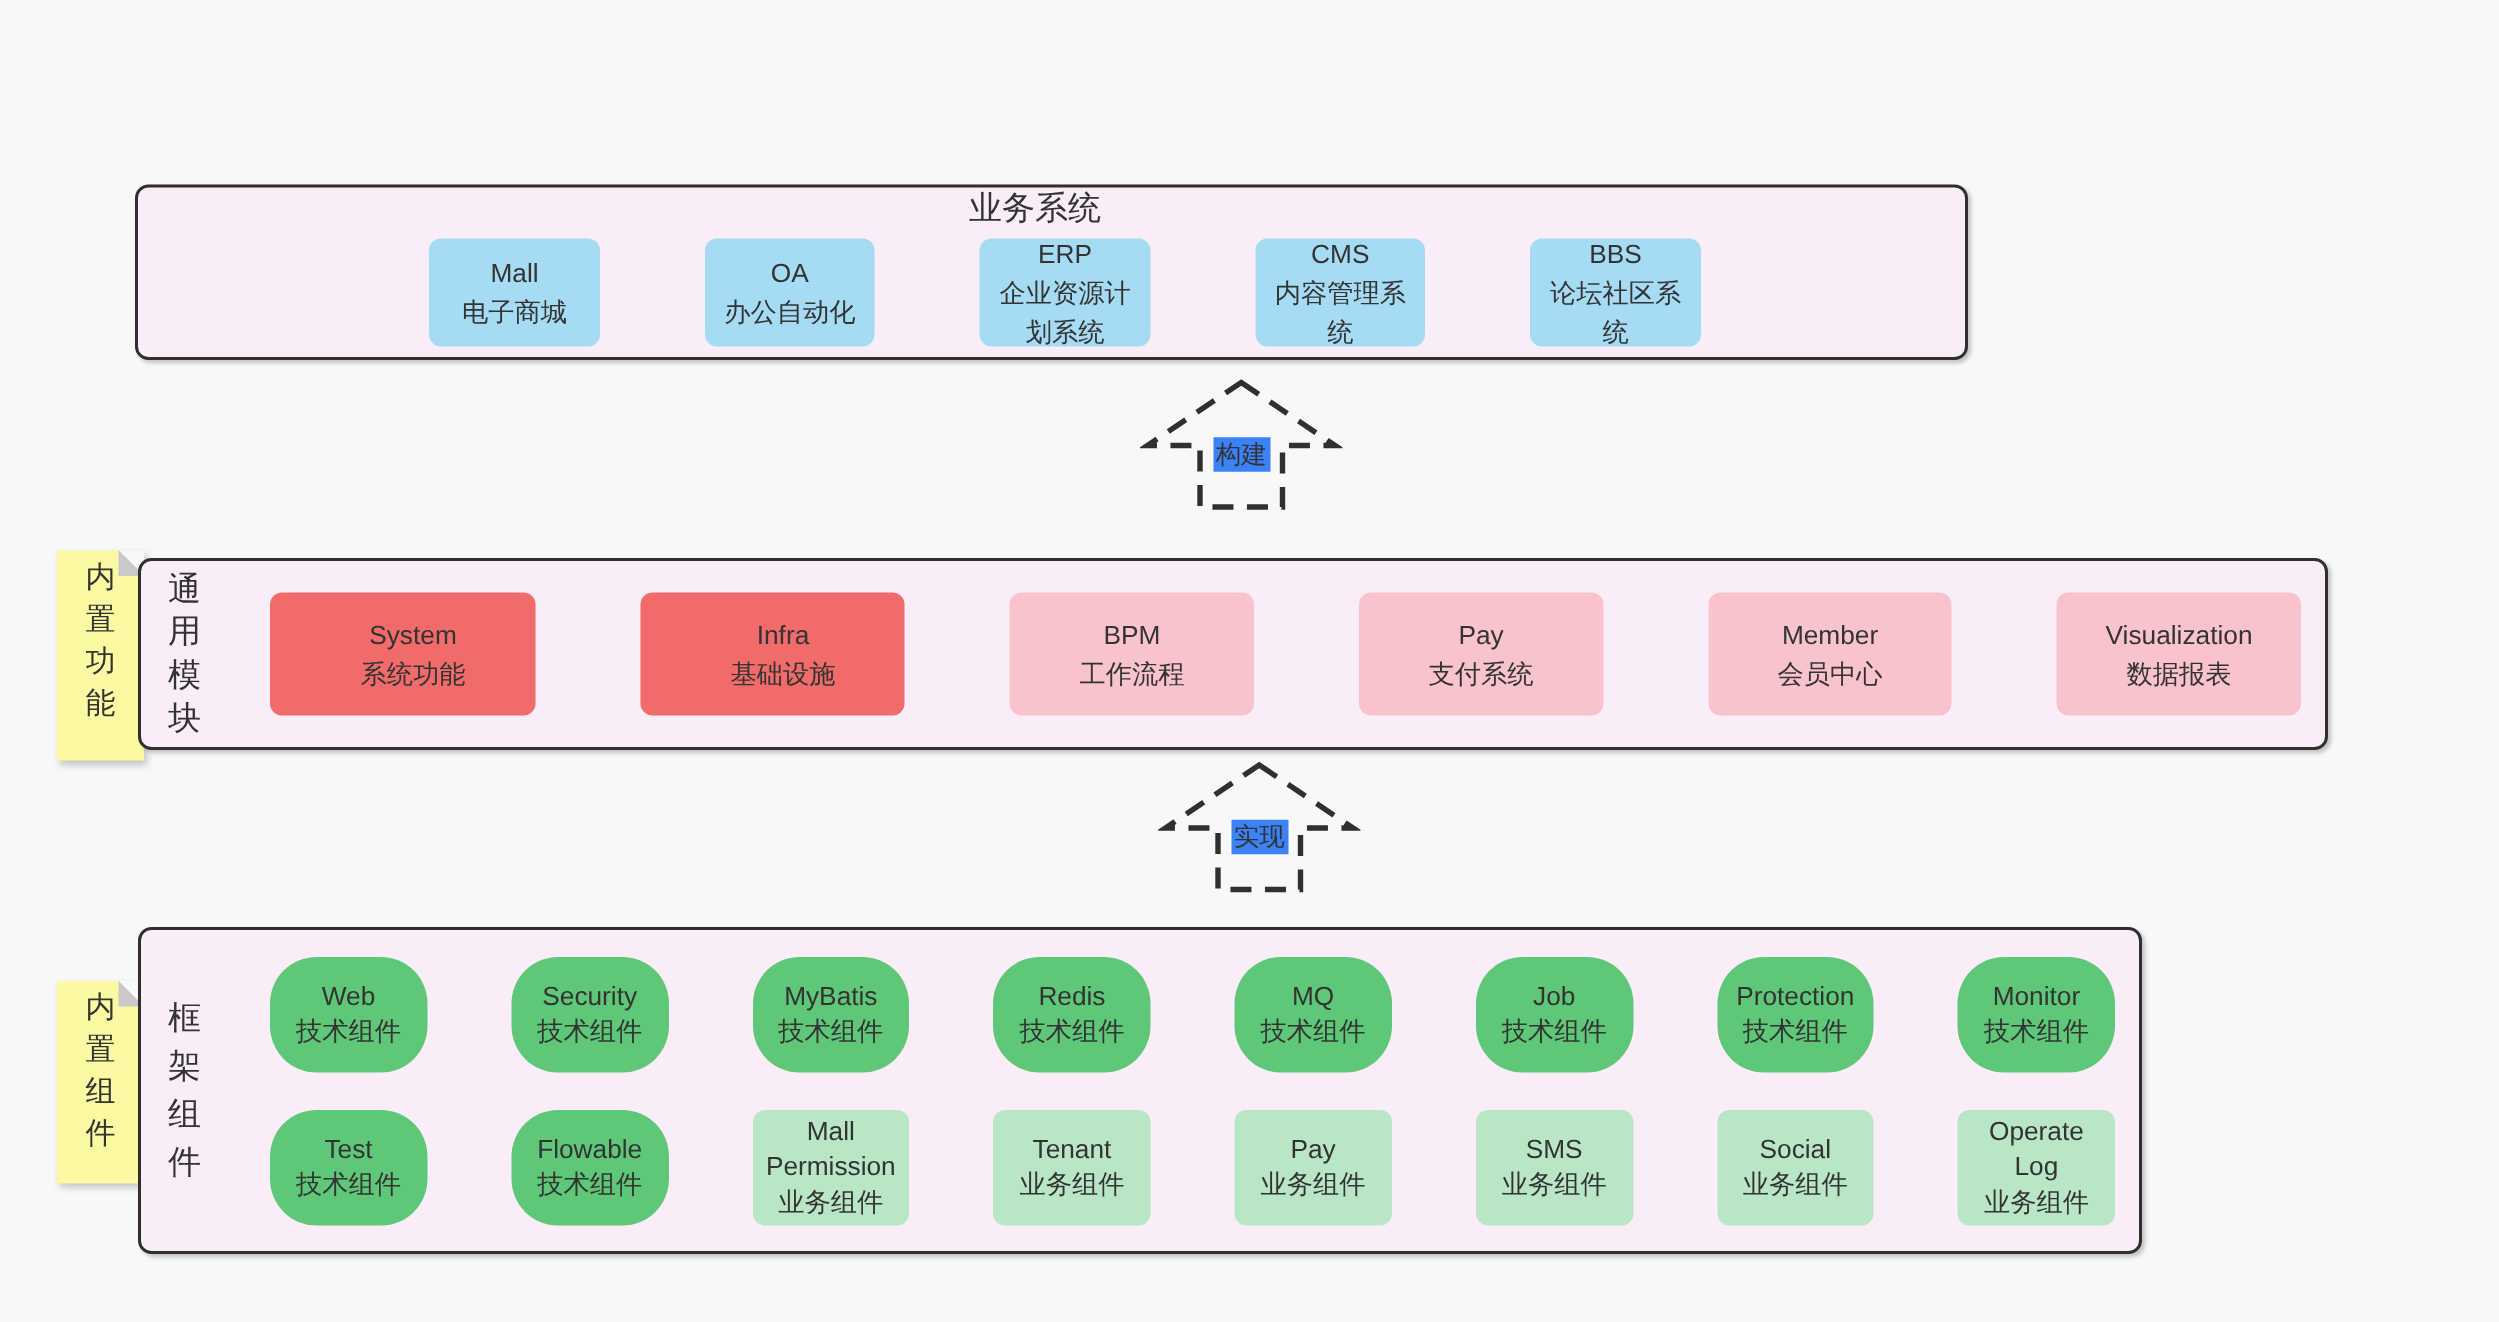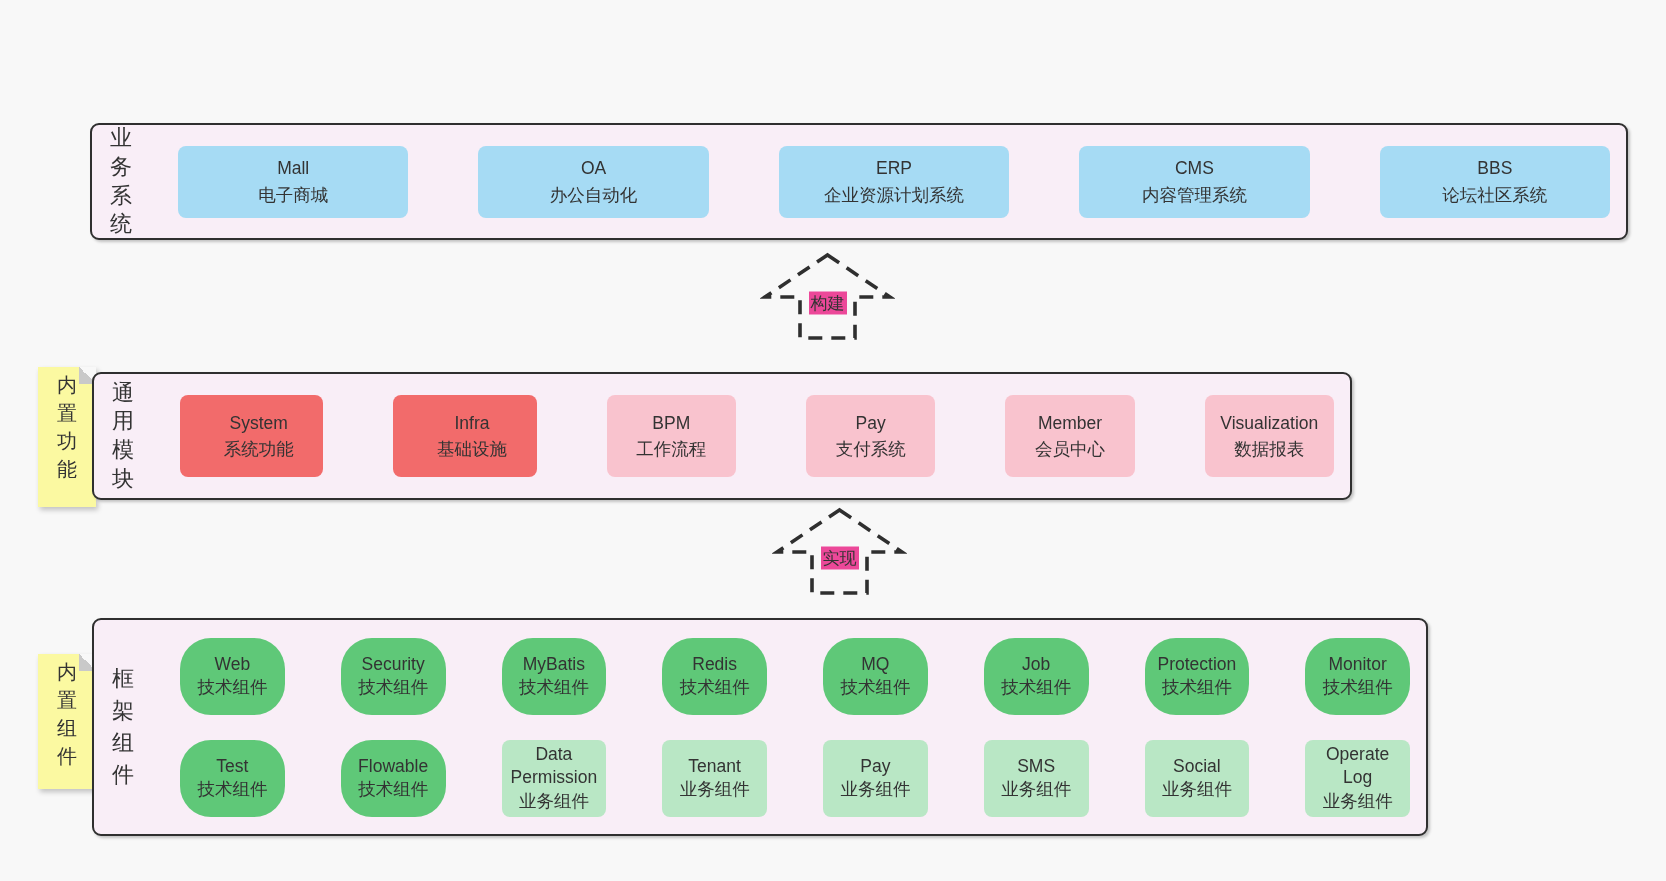--- a/index.html
+++ b/index.html
@@ -7,22 +7,22 @@
   .stage{
     position:relative;width:1666px;height:881px;background:#f8f8f8;
     font-family:"Liberation Sans","DejaVu Sans",sans-serif;color:var(--text,#333);
     overflow:hidden;
   }
   .panel{
     position:absolute;background:var(--panel-bg);border:2px solid var(--panel-border);
     border-radius:9px;box-shadow:2px 2px 3px rgba(0,0,0,.22);
     display:flex;align-items:center;padding:0 16px 0 12px;box-sizing:border-box;z-index:2;
   }
-  #panel-business{left:90px;top:123px;width:1538px;height:117px;}
-  #panel-modules{left:92px;top:372px;width:1260px;height:128px;}
+  #panel-business{left:90px;top:123px;width:1222px;height:117px;flex-direction:column;}
+  #panel-modules{left:92px;top:372px;width:1460px;height:128px;}
   #panel-framework{left:92px;top:618px;width:1336px;height:218px;}
   .vlabel{
     flex:0 0 34px;font-size:22px;line-height:1.3;word-break:break-all;
     text-align:center;margin-right:18px;color:var(--text);
   }
   #panel-framework .vlabel{line-height:1.45;}
   .rows{flex:1;display:flex;flex-direction:column;gap:25px;}
   .row{display:flex;gap:48px;}
   #panel-framework .row{gap:34px;}
   .box{
@@ -49,21 +49,21 @@
     background:linear-gradient(225deg,#f8f8f8 0 50%,var(--sticky-fold) 50% 100%);
   }
   .sticky-label{
     display:block;margin:4px auto 0;font-size:20px;line-height:1.4;
     word-break:break-all;text-align:center;width:1.15em;color:var(--text);
   }
   .arrow{position:absolute;width:135px;height:92px;z-index:1;}
   .arrow svg{display:block;width:100%;height:100%;}
   .arrow-label{
     position:absolute;left:50%;top:58%;transform:translate(-50%,-50%);
-    background:#ec4899;font-size:17px;padding:0 2px;white-space:nowrap;color:var(--text);
+    background:#3b82f6;font-size:17px;padding:0 2px;white-space:nowrap;color:var(--text);
   }
   #arrow-build{left:760px;top:250px;}
   #arrow-implement{left:772px;top:505px;}
 </style>
 </head>
 <body>
 
 <div class="stage">
 
   <section class="panel" id="panel-business">
@@ -188,21 +188,21 @@
       <div class="row">
           <div class="box green">
             <span class="box-name">Test</span>
             <span class="box-desc">技术组件</span>
           </div>
           <div class="box green">
             <span class="box-name">Flowable</span>
             <span class="box-desc">技术组件</span>
           </div>
           <div class="box lightgreen">
-            <span class="box-name">Data Permission</span>
+            <span class="box-name">Mall Permission</span>
             <span class="box-desc">业务组件</span>
           </div>
           <div class="box lightgreen">
             <span class="box-name">Tenant</span>
             <span class="box-desc">业务组件</span>
           </div>
           <div class="box lightgreen">
             <span class="box-name">Pay</span>
             <span class="box-desc">业务组件</span>
           </div>

